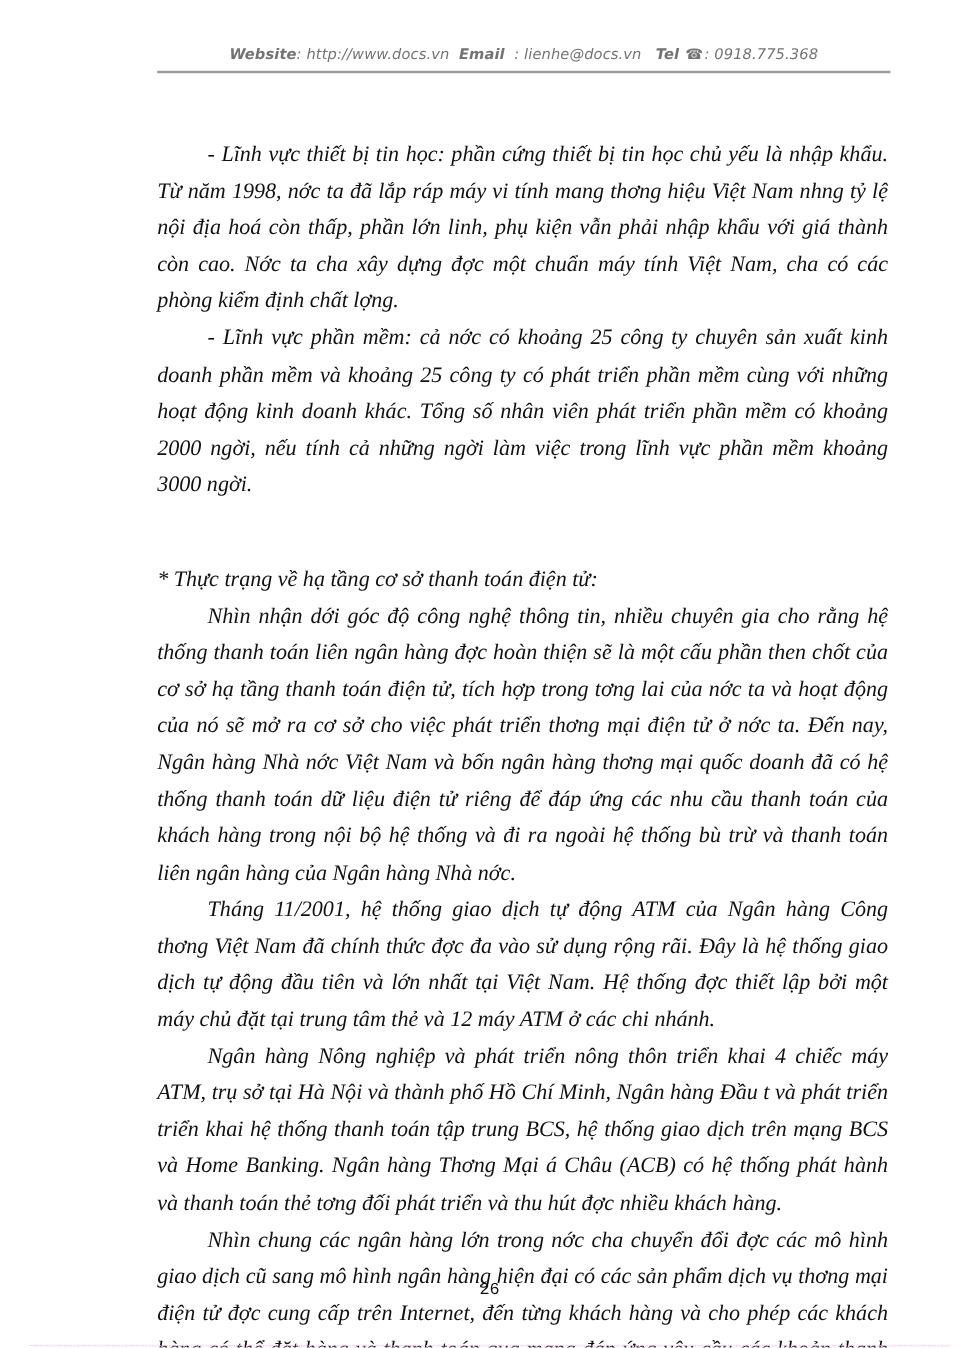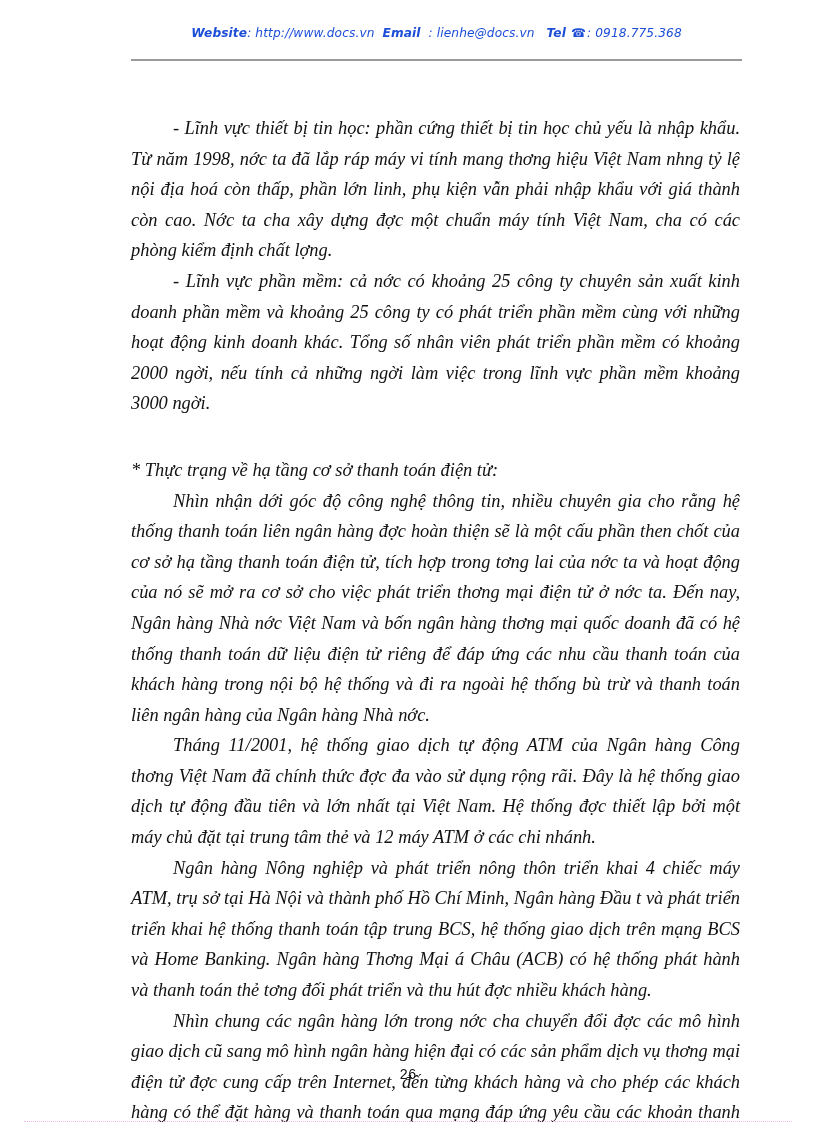--- a/index.html
+++ b/index.html
@@ -10,28 +10,28 @@
     body {
       width: 816px;
       height: 1123px;
       position: relative;
       overflow: hidden;
       font-family: "Liberation Serif", "DejaVu Serif", serif;
       color: #111111;
     }
     .header {
       position: absolute;
-      top: 26px;
+      top: 38px;
       left: 131px;
       width: 611px;
       text-align: center;
       font-family: "DejaVu Sans", "Liberation Sans", sans-serif;
       font-style: italic;
       font-size: 12.2px;
-      color: #1d4ed8;
+      color: #737373;
       white-space: nowrap;
       letter-spacing: 0.1px;
     }
     .header .label {
       font-weight: bold;
     }
     .header .phone-icon {
       display: inline-block;
       font-style: normal;
       font-weight: bold;
@@ -54,21 +54,21 @@
       font-size: 18.4px;
       line-height: 30.6px;
       text-align: justify;
     }
     .content p {
       margin: 0;
       text-indent: 42px;
       font-style: italic;
     }
     .content .heading {
-      margin-top: 36px;
+      margin-top: 48px;
       font-style: italic;
       text-indent: 0;
     }
     .page-number {
       position: absolute;
       top: 1067px;
       left: 0;
       width: 816px;
       text-align: center;
       font-size: 14px;

